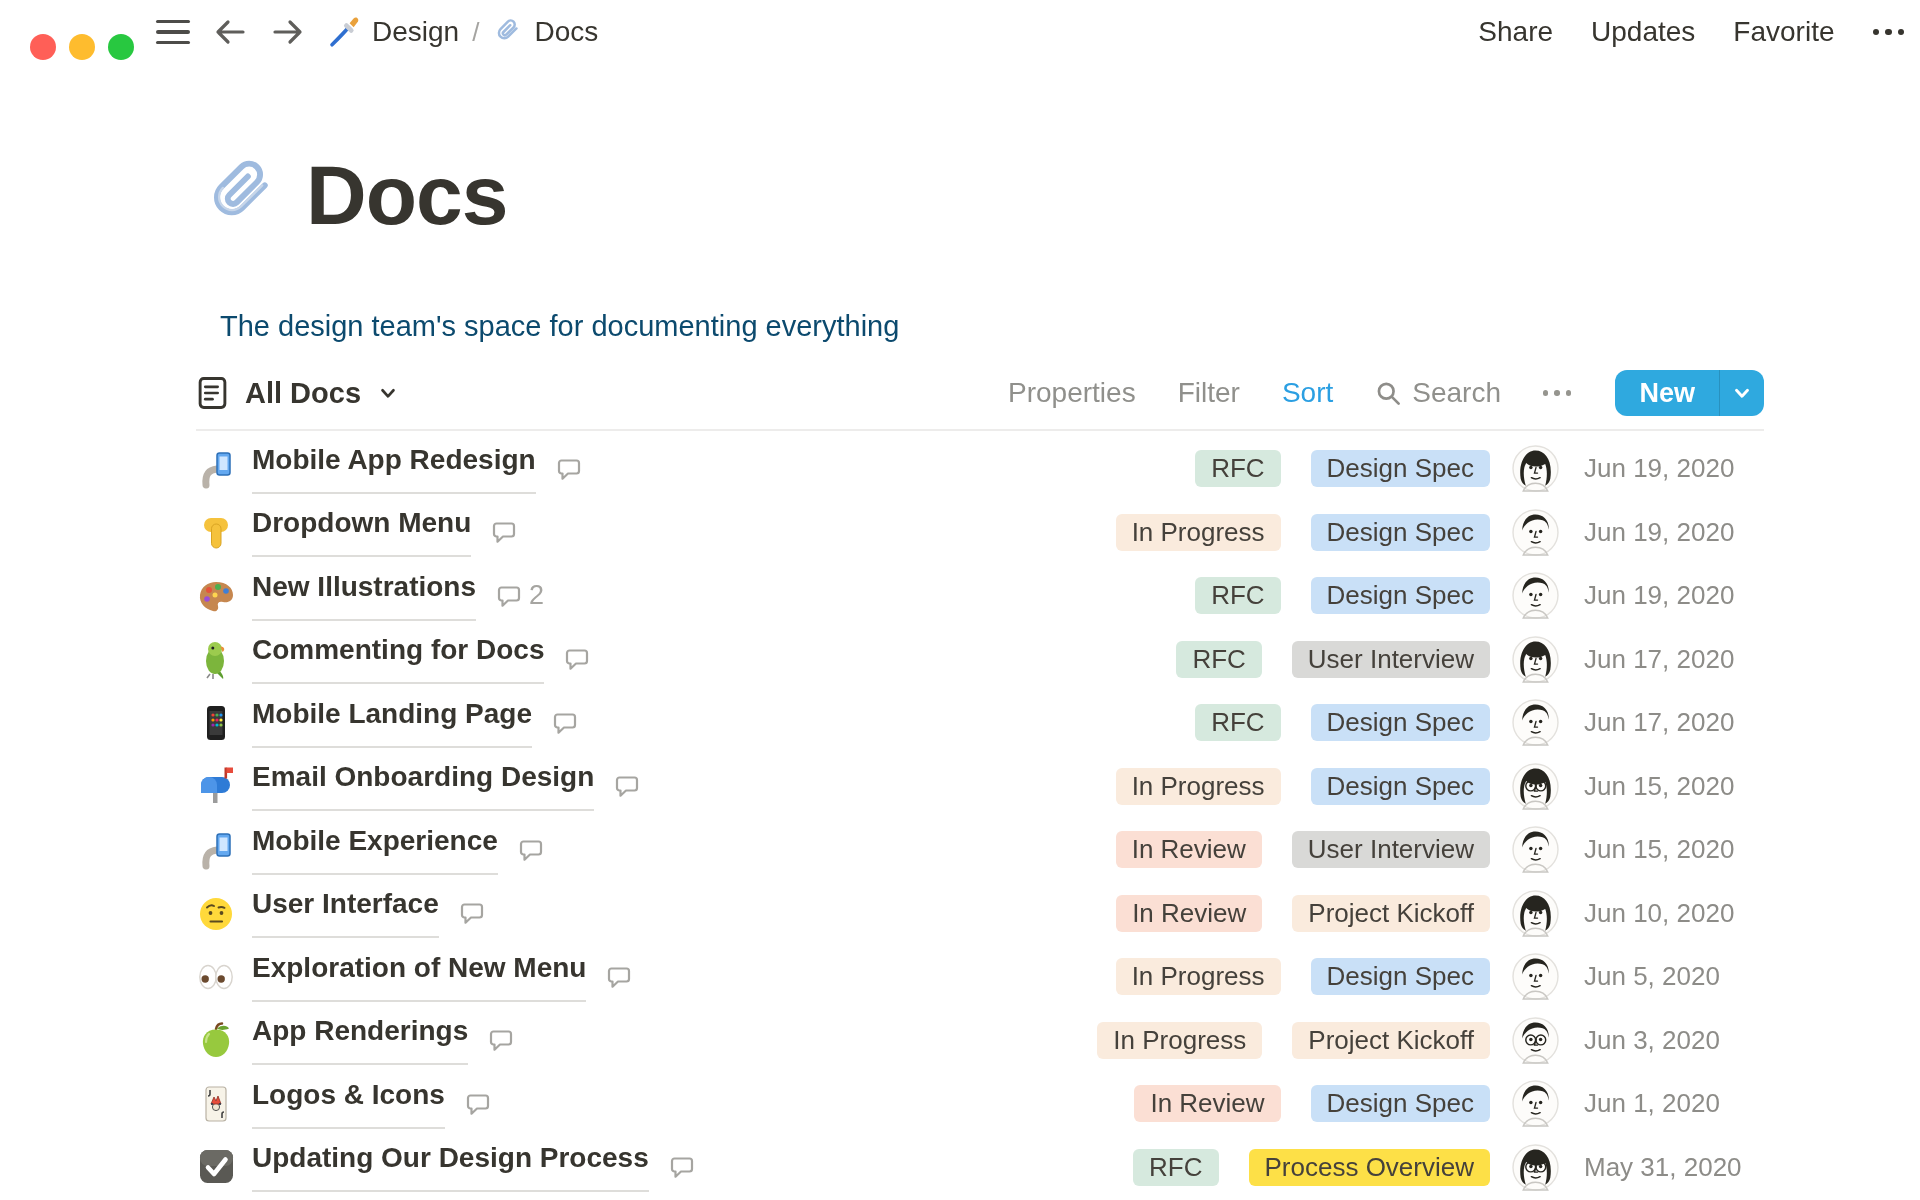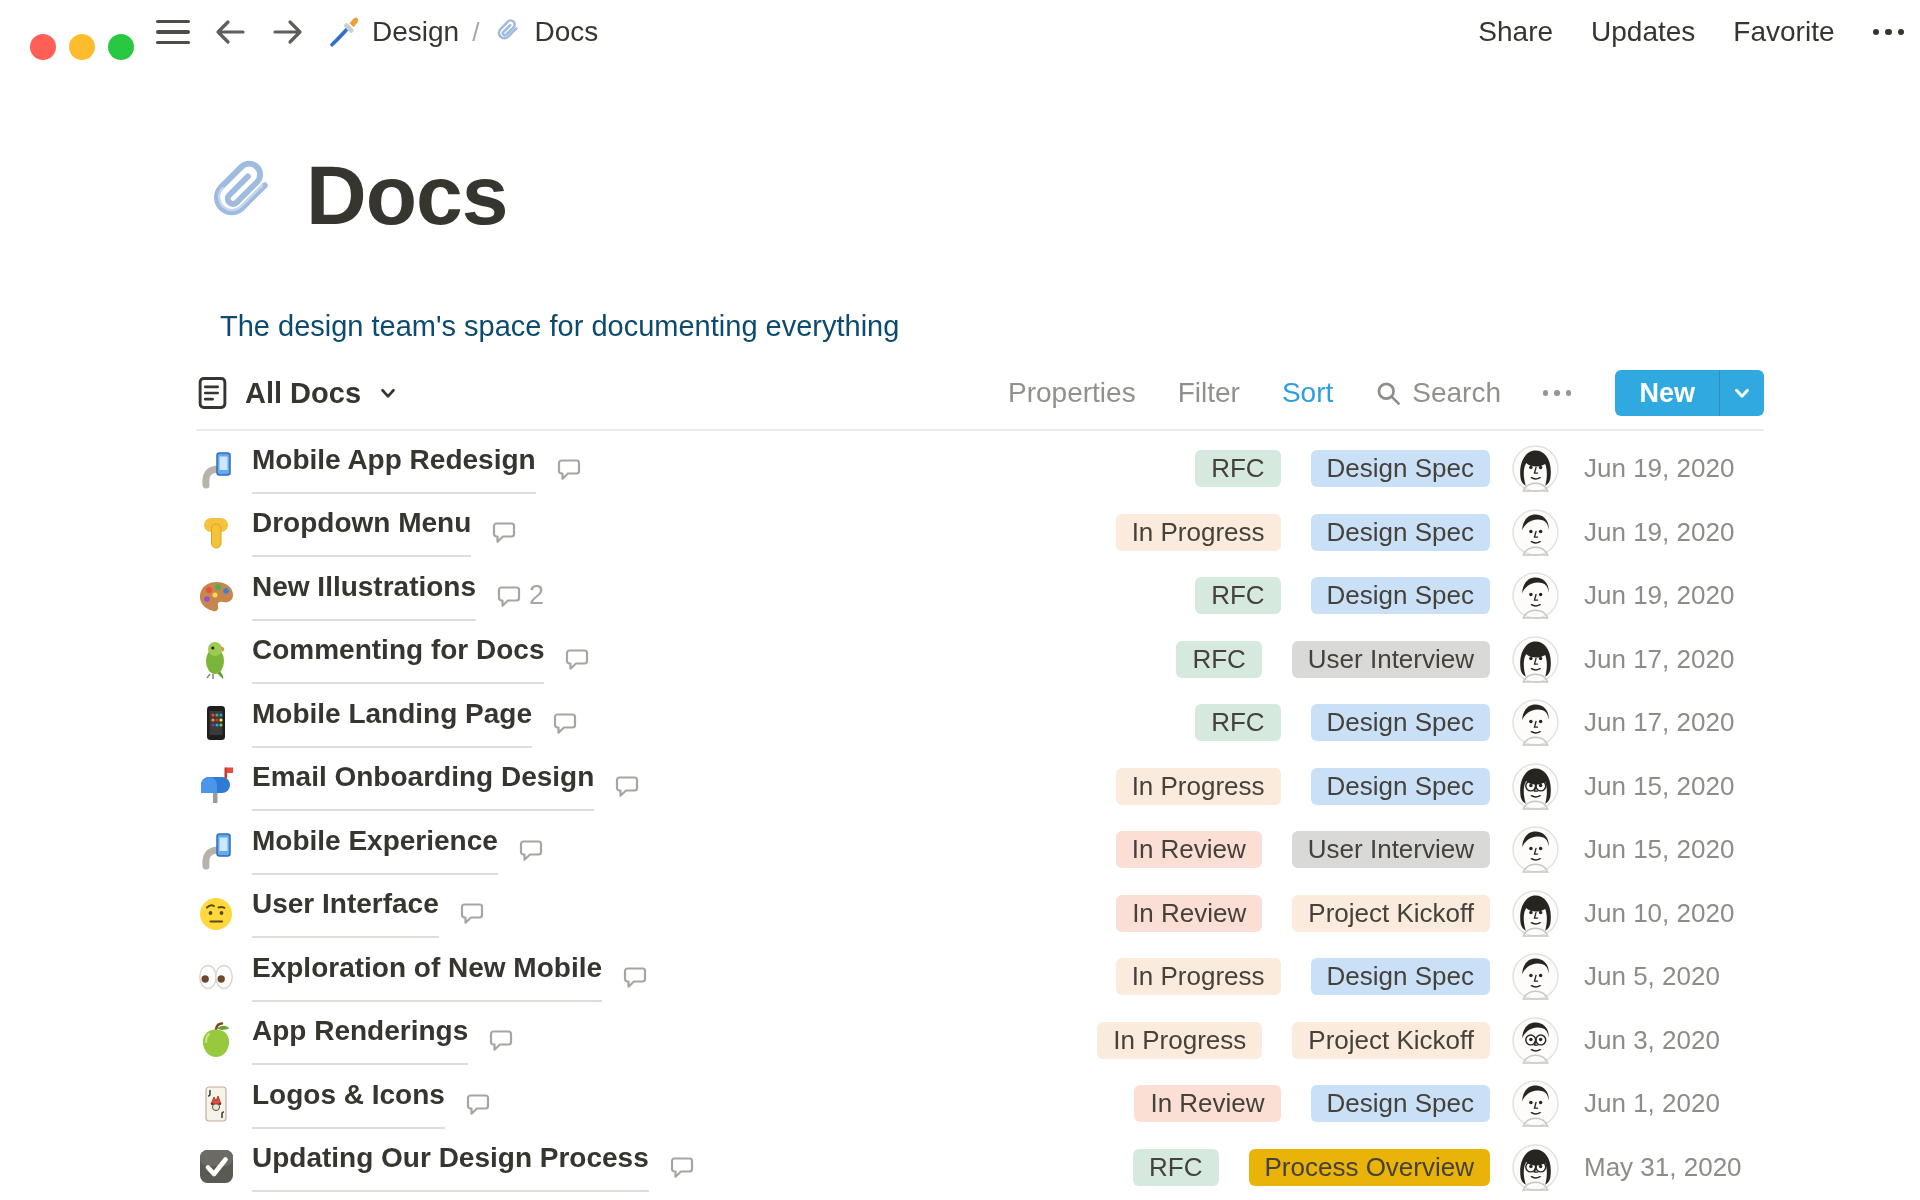--- a/index.html
+++ b/index.html
@@ -25,21 +25,21 @@
   h1{font-size:84px;line-height:82px;margin:0 0 0 26px;font-weight:800;letter-spacing:-1px;color:#37352F;}
   .subtitle{margin:74px 0 0 24px;font-size:29px;color:#0c4a6e;}
 
   .toolbar{margin-top:24px;height:52px;display:flex;align-items:center;}
   .view-switcher{display:flex;align-items:center;gap:16px;cursor:pointer;}
   .view-label{font-size:29px;font-weight:700;}
   .tb-right{margin-left:auto;display:flex;align-items:center;gap:42px;}
   .tb-item{font-size:28px;color:#90908C;cursor:pointer;}
   .tb-item.active{color:#2B9FE2;}
   .tb-search{display:flex;align-items:center;gap:10px;cursor:pointer;}
-  .new-btn{display:flex;align-items:stretch;height:46px;border-radius:6px;overflow:hidden;cursor:pointer;margin-left:2px;justify-content:space-between;}
+  .new-btn{display:flex;align-items:stretch;height:46px;border-radius:12px;overflow:hidden;cursor:pointer;margin-left:2px;justify-content:space-between;}
   .new-main{background:#2FA9DF;color:#fff;font-size:27px;font-weight:700;display:flex;align-items:center;padding:0 24px;}
   .new-chev{background:#2FA9DF;border-left:1.5px solid rgba(0,0,0,0.14);width:44px;display:flex;align-items:center;justify-content:center;}
   .divider{height:2px;background:#EDECEB;margin-top:10px;}
 
   .rows{padding-top:6px;}
   .row{display:flex;align-items:center;height:63.5px;}
   .r-icon{width:56px;display:flex;align-items:center;}
   .r-icon svg{width:40px;height:40px;}
   .r-title{font-size:28px;font-weight:600;color:#37352F;border-bottom:2.5px solid #DEDDDA;padding-bottom:16px;cursor:pointer;white-space:nowrap;}
   .r-comment{display:flex;align-items:center;gap:7px;margin-left:20px;color:#A6A5A1;font-size:27px;cursor:pointer;}
@@ -446,21 +446,21 @@
 
   <div class="row">
     <span class="r-icon">
           <svg viewBox="0 0 40 40">
             <ellipse cx="12" cy="20" rx="8.2" ry="11.5" fill="#FFFFFF" stroke="#D8D4CE" stroke-width="1.4"></ellipse>
             <ellipse cx="28" cy="20" rx="8.2" ry="11.5" fill="#FFFFFF" stroke="#D8D4CE" stroke-width="1.4"></ellipse>
             <circle cx="9.2" cy="22" r="3.7" fill="#6B4A2F"></circle>
             <circle cx="25.2" cy="22" r="3.7" fill="#6B4A2F"></circle>
           </svg>
         </span>
-    <span class="r-title">Exploration of New Mobile</span>
+    <span class="r-title">Exploration of New Menu</span>
     <span class="r-comment" hidden="">
       <svg width="26" height="26" viewBox="0 0 26 26">
             <path d="M5.5 4.5 h15 a2.5 2.5 0 0 1 2.5 2.5 v8 a2.5 2.5 0 0 1 -2.5 2.5 h-8.5 l-5.5 5.2 v-5.2 h-1 a2.5 2.5 0 0 1 -2.5 -2.5 v-8 a2.5 2.5 0 0 1 2.5 -2.5 Z" stroke="#A6A5A1" stroke-width="2.2" fill="none" stroke-linejoin="round"></path>
           </svg>
       <span class="c-n"></span>
     </span>
     <span class="spacer"></span>
     <span class="badge b-status" style="background: rgb(250, 235, 221);">In Progress</span>
     <span class="badge b-type" style="background: rgb(201, 224, 247);">Design Spec</span>
     <span class="r-avatar">
@@ -559,21 +559,21 @@
         </span>
     <span class="r-title">Updating Our Design Process</span>
     <span class="r-comment" hidden="">
       <svg width="26" height="26" viewBox="0 0 26 26">
             <path d="M5.5 4.5 h15 a2.5 2.5 0 0 1 2.5 2.5 v8 a2.5 2.5 0 0 1 -2.5 2.5 h-8.5 l-5.5 5.2 v-5.2 h-1 a2.5 2.5 0 0 1 -2.5 -2.5 v-8 a2.5 2.5 0 0 1 2.5 -2.5 Z" stroke="#A6A5A1" stroke-width="2.2" fill="none" stroke-linejoin="round"></path>
           </svg>
       <span class="c-n"></span>
     </span>
     <span class="spacer"></span>
     <span class="badge b-status" style="background: rgb(214, 233, 222);">RFC</span>
-    <span class="badge b-type" style="background: #eab308;">Process Overview</span>
+    <span class="badge b-type" style="background: #fde047;">Process Overview</span>
     <span class="r-avatar">
           <svg viewBox="0 0 46 46">
             <circle cx="23" cy="23" r="22" fill="#FDFCFA" stroke="#E3E1DD" stroke-width="1.4"></circle>
             <path d="M8.5 33 C6 17 13.5 5.5 23 5.5 C33 5.5 40 16 37.5 33 C36.8 36 35 38.5 32.5 40 C34.5 32 34.8 24.5 32.5 18.5 C27 22 18 22 13.8 17.5 C10.8 23 10.8 31 13.5 40 C11 38.5 9.2 36 8.5 33 Z" fill="#26251F"></path>
             <circle cx="18.5" cy="22" r="1.7" fill="#26251F"></circle>
             <circle cx="28" cy="22" r="1.7" fill="#26251F"></circle>
             <path d="M23.5 22 L22 27.5 L25 27.5" fill="none" stroke="#26251F" stroke-width="1.3" stroke-linecap="round"></path>
             <path d="M19 32 Q23 34.5 27.5 32" fill="none" stroke="#26251F" stroke-width="1.5" stroke-linecap="round"></path>
             <circle cx="18.3" cy="22.5" r="4.8" fill="none" stroke="#26251F" stroke-width="1.4"></circle>
             <circle cx="28.2" cy="22.5" r="4.8" fill="none" stroke="#26251F" stroke-width="1.4"></circle>

